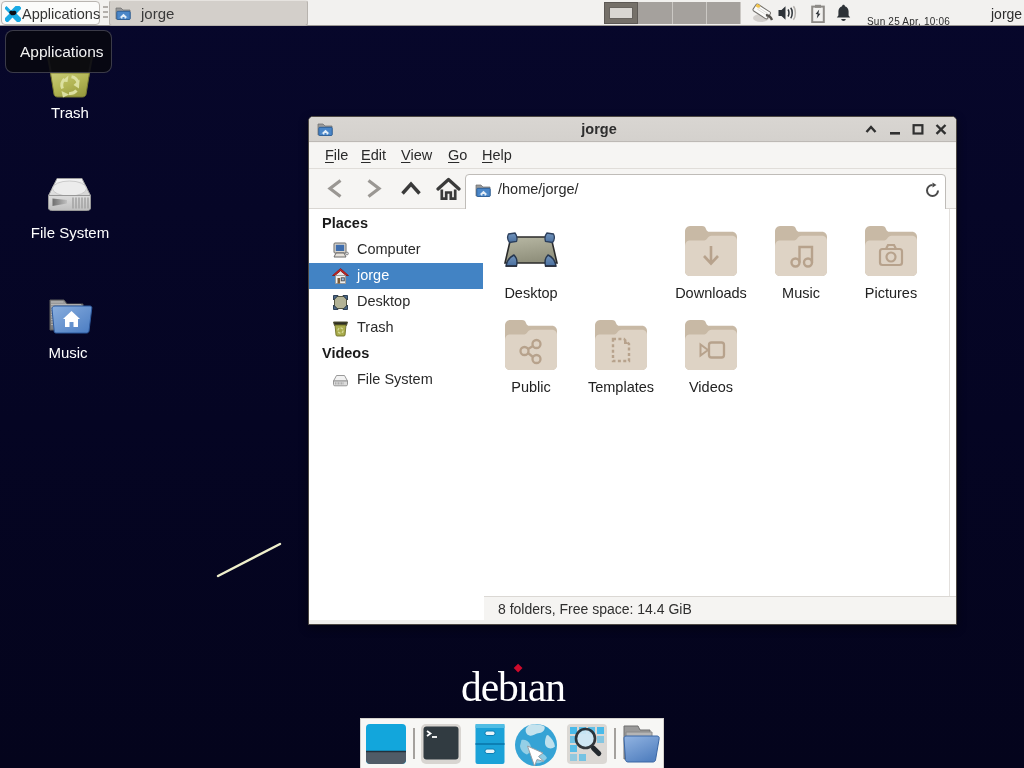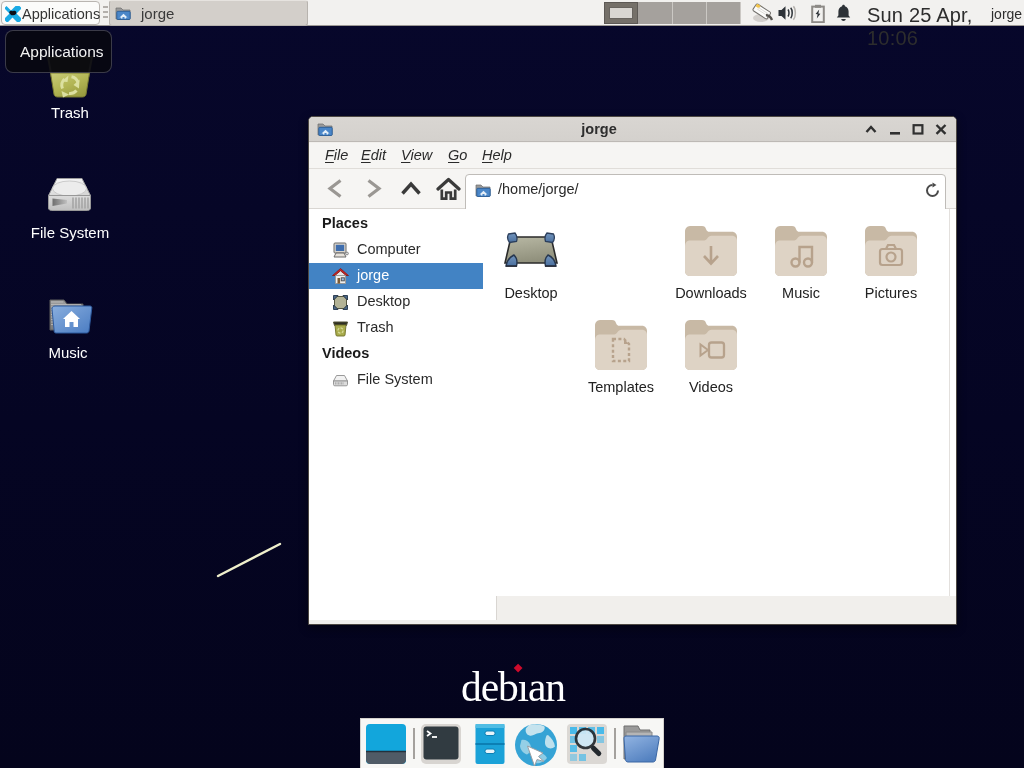--- a/index.html
+++ b/index.html
@@ -14,42 +14,42 @@
 #appbtn span { position:absolute; left:20px; top:4px; font-size:14.5px; color:#333; }
 #handle { position:absolute; left:103px; top:6px; }
 #handle div { width:5px; height:2px; background:#b3afab; margin-bottom:3px; }
 #taskbtn { position:absolute; left:109px; top:0px; width:199px; height:26px;
   background:#d3cfca; border:1px solid #b7b3ae; border-top-color:#e6e3df; border-radius:3px; }
 #taskbtn span { position:absolute; left:31px; top:4px; font-size:15px; color:#3a3a3a; }
 #pager { position:absolute; left:604px; top:2px; width:137px; height:22px; display:flex; }
 #pager .ws { width:34.3px; height:22px; background:#a5a19d; border-right:1px solid #cbc8c4; }
 #pager .ws.active { background:#757069; border:1px solid #5d5955; position:relative; }
 #pager .ws.active div { position:absolute; left:4px; top:4px; right:4px; bottom:4px; background:#d9d6d2; border:1px solid #68645f; }
-#clock { position:absolute; left:867px; top:4px; font-size:20px; color:#2d2d2d; letter-spacing:0.2px; }
+#clock { position:absolute; left:867px; top:16px; font-size:10px; color:#2d2d2d; letter-spacing:0.2px; }
 #puser { position:absolute; left:991px; top:6px; font-size:14px; color:#2d2d2d; }
 
 
 #tooltip { position:absolute; left:5px; top:30px; width:107px; height:43px;
   background:rgba(8,8,12,0.80); border:1px solid rgba(160,160,175,0.35); border-radius:8px; z-index:50; }
 #tooltip span { position:absolute; left:14px; top:12px; font-size:15.5px; color:#f2f2f2; }
 
 
 .dlabel { position:absolute; color:#ffffff; font-size:15px; text-align:center; width:120px; }
 
 
 #win { position:absolute; left:308px; top:116px; width:649px; height:509px;
   background:#f1efec; border:1px solid #4d4843; border-radius:5px 5px 1px 1px;
   box-shadow:0 3px 10px rgba(0,0,0,0.45); }
 #titlebar { position:absolute; left:0; top:0; right:0; height:25px;
   background:linear-gradient(#d9d6d2,#d4d1cd); border-radius:4px 4px 0 0;
   border-bottom:1px solid #bdb9b5; }
 #title { position:absolute; left:215px; top:4px; width:150px; text-align:center;
   font-size:14.5px; font-weight:bold; color:#2e2e2e; }
 #menubar { position:absolute; left:0; top:26px; right:0; height:26px; background:#f6f5f3; border-bottom:1px solid #e0ddd9; }
-#menubar span { font-size:14.5px; color:#2a2a2a; position:absolute; top:4px;font-style:italic; }
+#menubar span { font-size:14.5px; color:#2a2a2a; position:absolute; top:4px; }
 #menubar u { text-decoration:underline; text-underline-offset:2px; }
 #toolbar { position:absolute; left:0; top:52px; right:0; height:40px; background:#f6f5f3;
   border-bottom:1px solid #d9d6d2; }
 #pathentry { position:absolute; left:156px; top:5px; width:481px; height:48px;
   background:#ffffff; border:1px solid #bfbcb8; border-radius:4px; }
 #pathentry span { position:absolute; left:32px; top:6px; font-size:14.5px; color:#2a2a2a; }
 #sidebar { position:absolute; left:0; top:92px; width:188px; bottom:4px; background:#ffffff;
   border-right:1px solid #d9d6d2; }
 #files { position:absolute; left:175px; top:92px; right:0px; bottom:28px; background:#ffffff; }
 #statusbar { position:absolute; left:175px; bottom:4px; right:0; height:24px;
@@ -445,31 +445,44 @@
     </svg><div class="lbl">Music</div></div>
       <div class="fitem" style="left: 362px; top: 16px;"><svg width="60" height="52" viewBox="0 0 60 52">
       <path d="M4 6.5 C4 3.8 6 1 9 1 L21 1 C23.4 1 24.4 2.2 25 3.9 C25.6 5.7 26.6 6.8 28.6 6.8 L51 6.8 C53.8 6.8 56 9 56 12 L56 46 C56 48.8 53.8 51 51 51 L9 51 C6.2 51 4 48.8 4 46 Z" fill="#c8b9a5"></path>
       <path d="M4 22 C4 17.5 6 15.5 9 15.5 L22 15.5 C24.2 15.5 25.4 14.6 26.4 13.2 C27.4 11.8 28.5 10.8 30.7 10.8 L51 10.8 C53.8 10.8 56 13 56 15.5 L56 46 C56 48.8 53.8 51 51 51 L9 51 C6.2 51 4 48.8 4 46 Z" fill="#ded3c5"></path>
       <g transform="translate(30,31)">
             <rect x="-11" y="-7" width="22" height="16" rx="2.5" fill="none" stroke="#b7a28c" stroke-width="2.2"></rect>
             <path d="M-5 -7 L-3 -11 L3 -11 L5 -7" fill="none" stroke="#b7a28c" stroke-width="2.2"></path>
             <circle cx="0" cy="1" r="4.5" fill="none" stroke="#b7a28c" stroke-width="2.2"></circle>
           </g>
     </svg><div class="lbl">Pictures</div></div>
+      <div class="fitem" style="left: 2px; top: 110px;"><svg width="60" height="52" viewBox="0 0 60 52">
+      <path d="M4 6.5 C4 3.8 6 1 9 1 L21 1 C23.4 1 24.4 2.2 25 3.9 C25.6 5.7 26.6 6.8 28.6 6.8 L51 6.8 C53.8 6.8 56 9 56 12 L56 46 C56 48.8 53.8 51 51 51 L9 51 C6.2 51 4 48.8 4 46 Z" fill="#c8b9a5"></path>
+      <path d="M4 22 C4 17.5 6 15.5 9 15.5 L22 15.5 C24.2 15.5 25.4 14.6 26.4 13.2 C27.4 11.8 28.5 10.8 30.7 10.8 L51 10.8 C53.8 10.8 56 13 56 15.5 L56 46 C56 48.8 53.8 51 51 51 L9 51 C6.2 51 4 48.8 4 46 Z" fill="#ded3c5"></path>
+      <g transform="translate(30,31)">
+            <circle cx="-6.5" cy="1" r="4" fill="none" stroke="#b7a28c" stroke-width="2.3"></circle>
+            <circle cx="5.5" cy="-6" r="4" fill="none" stroke="#b7a28c" stroke-width="2.3"></circle>
+            <circle cx="5.5" cy="9" r="4" fill="none" stroke="#b7a28c" stroke-width="2.3"></circle>
+            <path d="M-3 -1 L2 -4 M-3 3 L2 7" stroke="#b7a28c" stroke-width="2.3"></path>
+          </g>
+    </svg><div class="lbl">Public</div></div>
       <div class="fitem" style="left: 92px; top: 110px;"><svg width="60" height="52" viewBox="0 0 60 52">
       <path d="M4 6.5 C4 3.8 6 1 9 1 L21 1 C23.4 1 24.4 2.2 25 3.9 C25.6 5.7 26.6 6.8 28.6 6.8 L51 6.8 C53.8 6.8 56 9 56 12 L56 46 C56 48.8 53.8 51 51 51 L9 51 C6.2 51 4 48.8 4 46 Z" fill="#c8b9a5"></path>
       <path d="M4 22 C4 17.5 6 15.5 9 15.5 L22 15.5 C24.2 15.5 25.4 14.6 26.4 13.2 C27.4 11.8 28.5 10.8 30.7 10.8 L51 10.8 C53.8 10.8 56 13 56 15.5 L56 46 C56 48.8 53.8 51 51 51 L9 51 C6.2 51 4 48.8 4 46 Z" fill="#ded3c5"></path>
       <g transform="translate(30,31)">
             <path d="M-8 -11 L3 -11 L8 -6 L8 11 L-8 11 Z" fill="none" stroke="#b7a28c" stroke-width="2.4" stroke-dasharray="3 2.4"></path>
             <path d="M3 -11 L3 -6 L8 -6 Z" fill="#b7a28c"></path>
           </g>
     </svg><div class="lbl">Templates</div></div>
       <div class="fitem" style="left: 182px; top: 110px;"><svg width="60" height="52" viewBox="0 0 60 52">
       <path d="M4 6.5 C4 3.8 6 1 9 1 L21 1 C23.4 1 24.4 2.2 25 3.9 C25.6 5.7 26.6 6.8 28.6 6.8 L51 6.8 C53.8 6.8 56 9 56 12 L56 46 C56 48.8 53.8 51 51 51 L9 51 C6.2 51 4 48.8 4 46 Z" fill="#c8b9a5"></path>
       <path d="M4 22 C4 17.5 6 15.5 9 15.5 L22 15.5 C24.2 15.5 25.4 14.6 26.4 13.2 C27.4 11.8 28.5 10.8 30.7 10.8 L51 10.8 C53.8 10.8 56 13 56 15.5 L56 46 C56 48.8 53.8 51 51 51 L9 51 C6.2 51 4 48.8 4 46 Z" fill="#ded3c5"></path>
       <g transform="translate(30,31)">
             <rect x="-2" y="-7.5" width="15" height="15" rx="2.5" fill="none" stroke="#b7a28c" stroke-width="2.3"></rect>
             <path d="M-3 0 L-10.5 -5.5 L-10.5 5.5 Z" fill="none" stroke="#b7a28c" stroke-width="2"></path>
           </g>
     </svg><div class="lbl">Videos</div></div>
   </div>
   <div style="position:absolute;right:6px;top:92px;bottom:28px;width:1px;background:#e3e0dd"></div>
+  <div id="statusbar">
+      <span>8 folders, Free space: 14.4 GiB</span>
+    </div>
 </div>
 
 </body></html>

